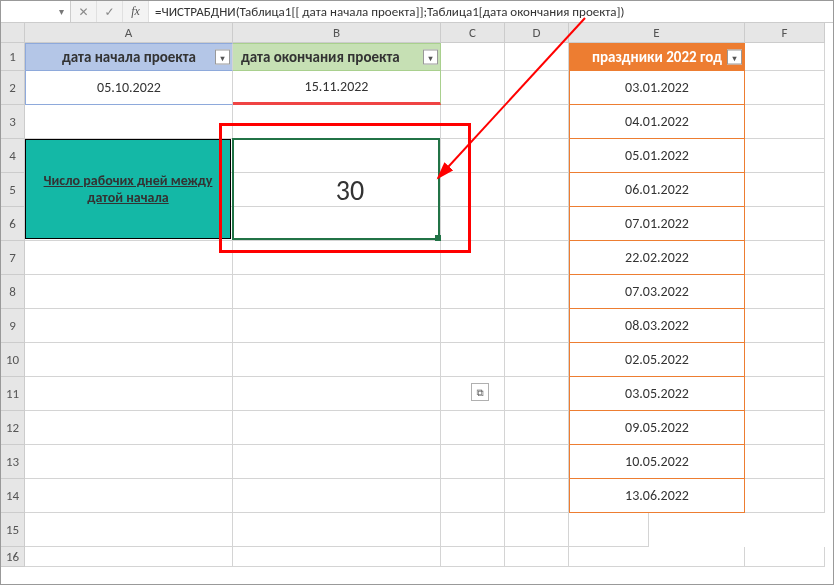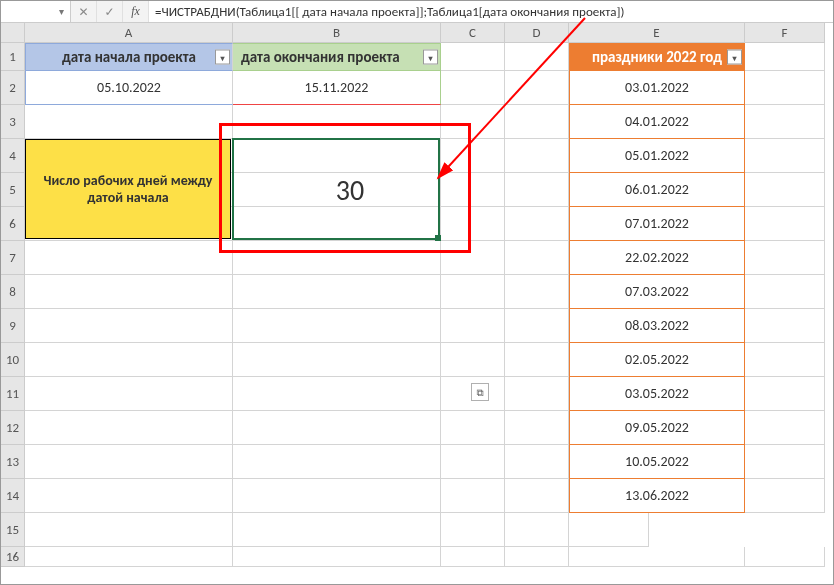--- a/index.html
+++ b/index.html
@@ -136,21 +136,21 @@
     font-weight: bold;
     font-size: 15px;
     border: 1px solid #ed7d31;
   }
   .data-blue {
     border-left: 1px solid #8ea9db;
     border-bottom: 1px solid #8ea9db;
   }
   .data-green {
     border-right: 1px solid #a9d08e;
-    border-bottom: 1px solid #ef4444;
+    border-bottom: 3px solid #ef4444;
     text-align: right;
   }
   .data-orange {
     border-left: 1px solid #ed7d31;
     border-right: 1px solid #ed7d31;
     border-bottom: 1px solid #ed7d31;
   }
   .filter-btn {
     position: absolute;
     right: 2px;
@@ -170,21 +170,22 @@
     left: 0;
     border: 1.5px solid #000;
     display: flex;
     align-items: center;
     justify-content: center;
     text-align: center;
     font-weight: bold;
     font-size: 14px;
     white-space: normal;
     padding: 4px;
-    background: #fde047;
+    background: #14b8a6;
+    text-decoration: underline;
   }
   .selection {
     position: absolute;
     border: 2px solid #217346;
     background: transparent;
     pointer-events: none;
   }
   .sel-handle {
     position: absolute;
     right: -3px; bottom: -3px;

